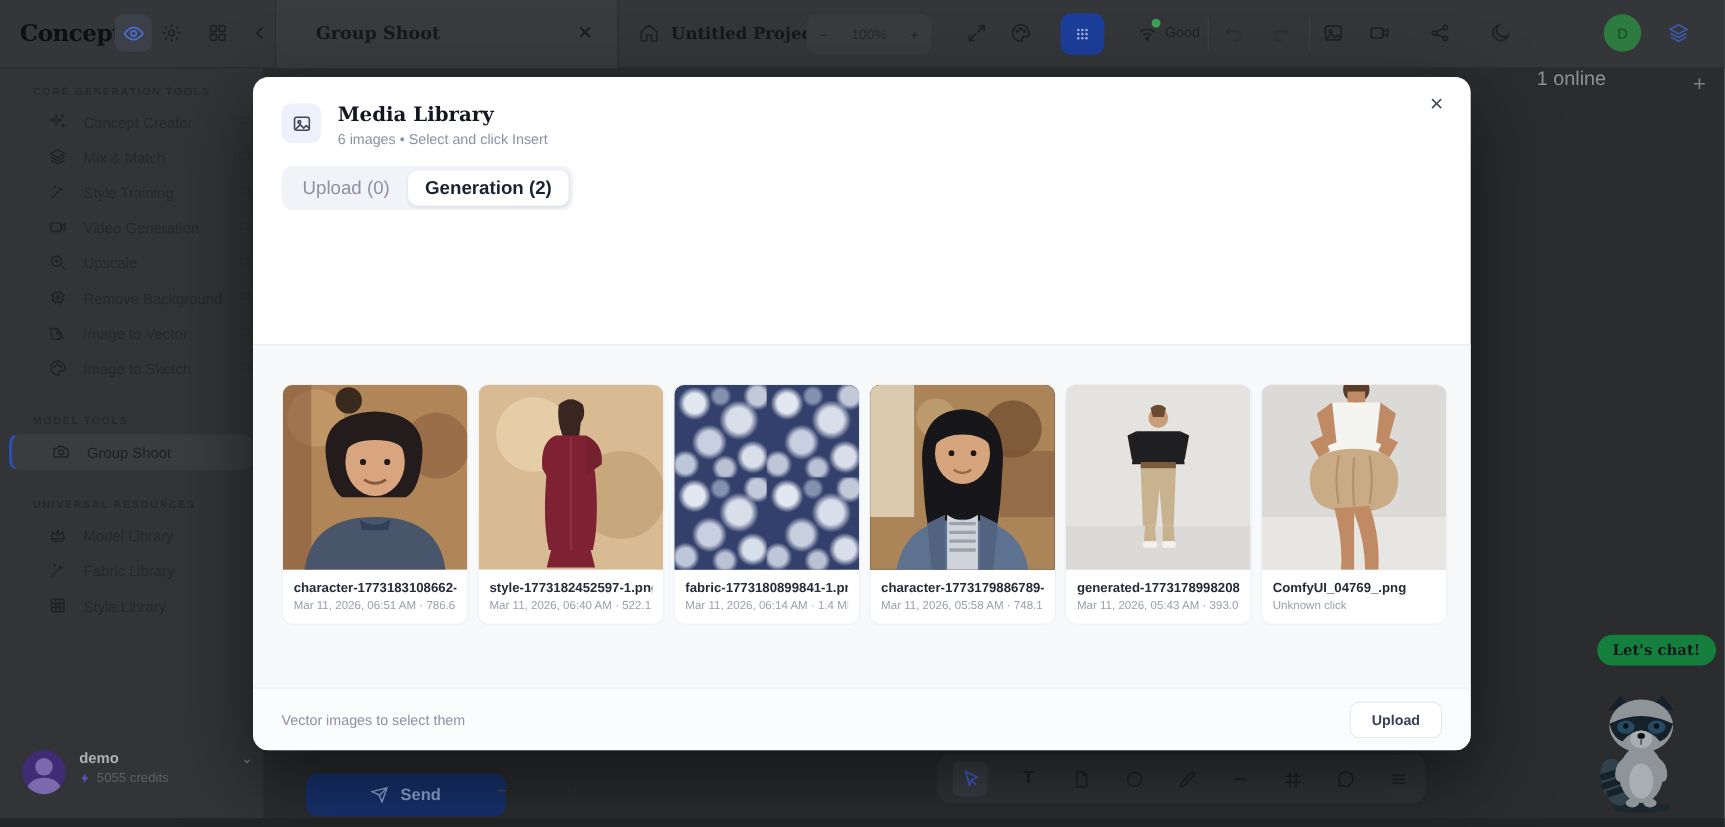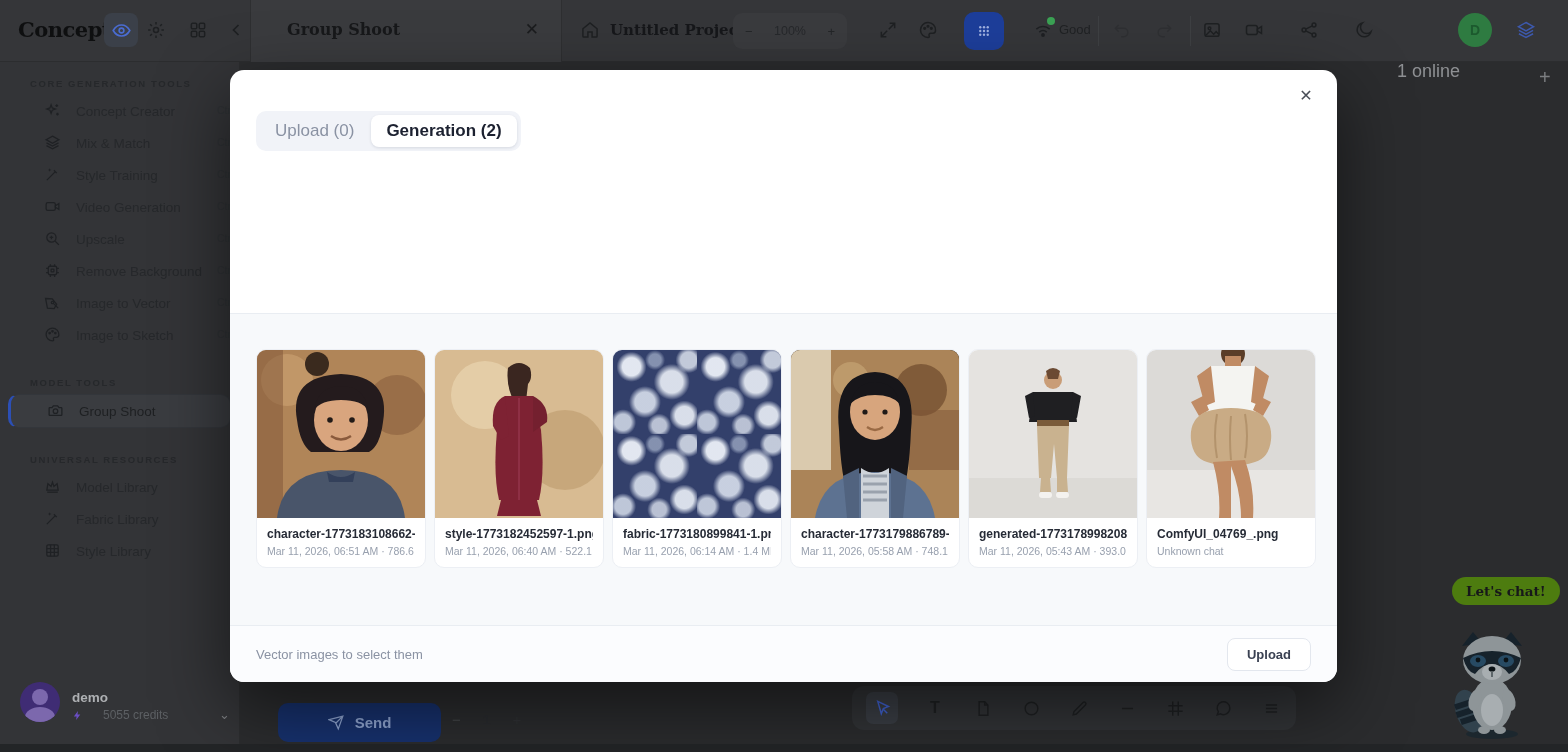--- a/index.html
+++ b/index.html
@@ -35,46 +35,46 @@
   
   .sidebar { position:absolute; left:0; top:62px; width:240px; height:690px; background:#333437; border-right:1px solid #2c2d2f; }
   .sec-hd { margin:16px 0 6px 30px; font-size:9.5px; letter-spacing:1.6px; font-weight:700; color:#26282b; text-transform:uppercase; }
   .s-item { position:relative; height:32px; display:flex; align-items:center; padding-left:44px; gap:14px; color:#26282b; font-size:13.5px; }
   .s-item .sic { width:18px; height:18px; color:#1f2124; flex:0 0 auto; }
   .s-item .sic svg { width:17px; height:17px; }
   .s-item .short { position:absolute; right:2px; top:9px; width:20px; overflow:hidden; font-size:10.5px; color:#2e3134; white-space:nowrap; }
   .s-item.active { margin:0 8px 0 8px; padding-left:36px; height:34px; background:#3a3c40; border:1px solid #33363b; border-left:3px solid #2c4fb5; border-radius:10px; color:#1e2022; }
 
   
-  .user-chip { position:absolute; left:20px; top:682px; width:210px; display:flex; align-items:flex-end; gap:12px; }
+  .user-chip { position:absolute; left:20px; top:682px; width:210px; display:flex; align-items:flex-start; gap:12px; }
   .user-av { width:40px; height:40px; border-radius:50%; background:#3f2c74; position:relative; overflow:hidden; flex:0 0 auto; }
   .user-av:before { content:""; position:absolute; left:12px; top:7px; width:16px; height:16px; border-radius:50%; background:#7c68ad; }
   .user-av:after { content:""; position:absolute; left:5px; top:25px; width:30px; height:20px; border-radius:50%; background:#7c68ad; }
   .user-name { font-size:13.5px; font-weight:700; color:#aeb0b3; }
-  .user-credits { margin-top:3px; font-size:12px; color:#5d6064; display:flex; align-items:center; gap:20px; }
+  .user-credits { margin-top:3px; font-size:12px; color:#5d6064; display:flex; align-items:center; gap:5px; }
   .user-credits svg { width:11px; height:11px; color:#6b4ec5; }
   .user-chev { margin-left:auto; color:#7b7d80; font-size:13px; }
 
   
-  .send-btn { position:absolute; left:278px; top:703px; width:163px; height:39px; border-radius:10px; background:#17316d; display:flex; align-items:center; justify-content:center; gap:10px; color:#8ea4cf; font-weight:700; font-size:15px; }
+  .send-btn { position:absolute; left:278px; top:703px; width:182px; height:39px; border-radius:10px; background:#17316d; display:flex; align-items:center; justify-content:center; gap:10px; color:#8ea4cf; font-weight:700; font-size:15px; }
   .send-btn svg { width:17px; height:17px; }
   .stepper { position:absolute; left:452px; top:711px; display:flex; align-items:center; gap:22px; font-size:15px; }
   .stepper .st-minus { color:#47494c; }
   .stepper .st-val { color:#2a2c2f; font-weight:700; font-size:14px; }
   .stepper .st-plus { color:#303235; }
 
   
   .tools { position:absolute; left:852px; top:686px; height:44px; display:flex; align-items:center; gap:26px; padding:0 14px; background:#323437; border-radius:12px; }
   .tool { width:22px; height:22px; color:#1f2123; display:flex; align-items:center; justify-content:center; font-size:16px; font-weight:700; }
   .tool svg { width:19px; height:19px; }
   .tool.sel { background:#3b3f46; border-radius:7px; width:32px; height:32px; color:#4164d6; }
   .bottom-strip { position:absolute; left:0; top:744px; width:1568px; height:8px; background:#232527; }
 
   
-  .chat-bubble { position:absolute; left:1452px; top:577px; padding:6px 14px; background:#4d7c0f; border-radius:15px; font-family:"DejaVu Serif", serif; font-weight:700; font-size:13.5px; color:#17181a; }
+  .chat-bubble { position:absolute; left:1452px; top:577px; padding:6px 14px; background:#15803d; border-radius:15px; font-family:"DejaVu Serif", serif; font-weight:700; font-size:13.5px; color:#17181a; }
   .mascot { position:absolute; left:1438px; top:608px; }
 
   
   .modal { position:absolute; left:230px; top:70px; width:1107px; height:612px; background:#ffffff; border-radius:14px; box-shadow:0 24px 70px rgba(0,0,0,.55); overflow:hidden; }
   .m-close { position:absolute; right:20px; top:14px; width:22px; height:22px; color:#4a4f58; font-size:16px; display:flex; align-items:center; justify-content:center; }
   .m-head { padding:24px 26px 0 26px; }
   .m-title-row { display:flex; gap:15px; }
   .m-ico { width:36px; height:36px; border-radius:9px; background:#eef0fb; display:flex; align-items:center; justify-content:center; color:#3f4454; }
   .m-ico svg { width:19px; height:19px; }
   .m-title { font-family:"DejaVu Serif", serif; font-weight:700; font-size:18px; color:#14161f; }
@@ -509,20 +509,33 @@
     <path d="M54 64 v5" stroke="#4a5358" stroke-width="1.6"></path>
     <ellipse cx="46" cy="122" rx="6" ry="4" fill="#8e9598"></ellipse>
     <ellipse cx="62" cy="122" rx="6" ry="4" fill="#8e9598"></ellipse>
   </svg>
 </div>
 
 <div class="modal">
   <span class="m-close">✕</span>
 
   <div class="m-head">
+    <div class="m-title-row">
+      <div class="m-ico">
+        <svg viewBox="0 0 24 24" fill="none" stroke="currentColor" stroke-width="1.8">
+            <rect x="3.5" y="4.5" width="17" height="15" rx="2.5"></rect>
+            <circle cx="9" cy="10" r="1.6"></circle>
+            <path d="M5 18l5-5 4 4 3-3 3 3"></path>
+          </svg>
+      </div>
+      <div>
+        <div class="m-title">Media Library</div>
+        <div class="m-sub">6 images • Select and click Insert</div>
+      </div>
+    </div>
     <div class="m-tabs">
       <div class="m-tab">Upload (0)</div>
       <div class="m-tab active">Generation (2)</div>
     </div>
   </div>
 
 
   <div class="m-grid">
     <div class="cards">
 
@@ -638,21 +651,21 @@
               <path d="M64 16 h44 l4 46 h-52z" fill="#f4f4f1"></path>
               <path d="M64 16 l-14 10 8 30 10-4zM108 16 l14 10-8 30-10-4z" fill="#c08b64"></path>
               <path d="M44 52 l8 14 10-6-6-14zM124 52 l-8 14-10-6 6-14z" fill="#c08b64"></path>
               <path d="M58 62 q26-8 52 0 q16 8 14 28 q-2 18-16 22 q-24 8-48 0 q-14-4-16-22 q-2-20 14-28z" fill="#c9ab85"></path>
               <path d="M70 64 q-4 22 0 44M84 66 q-2 22 0 44M98 64 q4 22 0 44" stroke="#b3936c" stroke-width="2" fill="none"></path>
               <path d="M66 112 q8 30 6 56 h12 q0-26 0-52 q10 26 10 52 h12 q2-30-8-58z" fill="#c08b64"></path>
             </svg>
         </div>
         <div class="card-txt">
           <div class="c-name">ComfyUI_04769_.png</div>
-          <div class="c-meta">Unknown chat</div>
+          <div class="c-meta">Unknown click</div>
         </div>
       </div>
 
     </div>
   </div>
 
   <div class="m-footer">
     <span class="f-hint">Vector images to select them</span>
     <button class="close-btn">Upload</button>
   </div>

